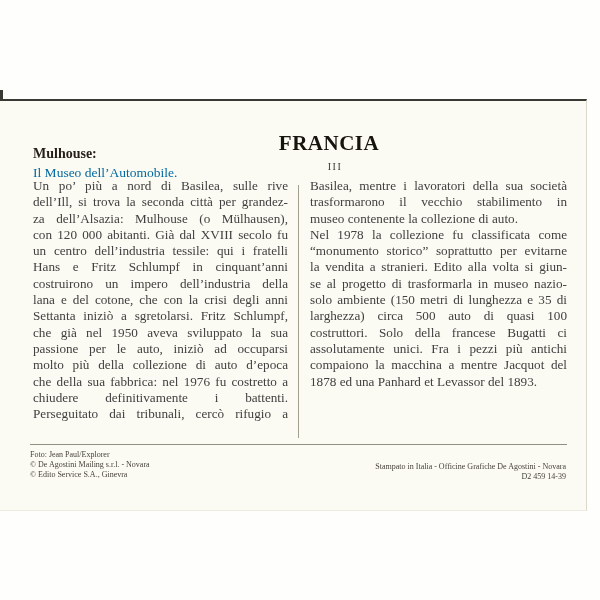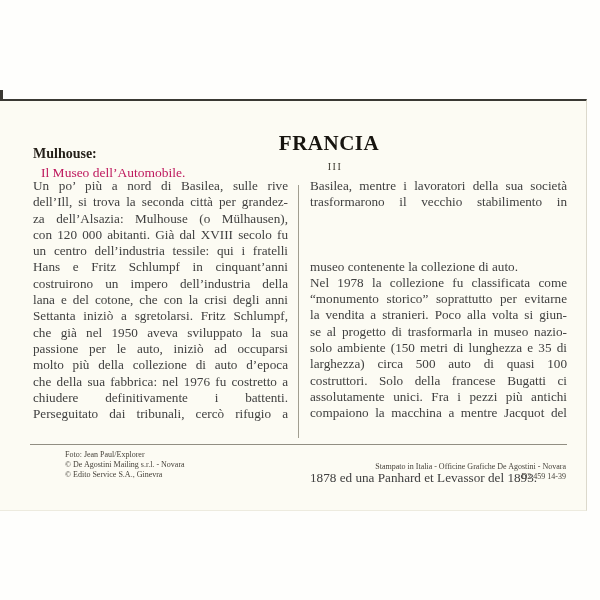--- a/index.html
+++ b/index.html
@@ -21,29 +21,29 @@
   .corner-tick{position:absolute;left:0;top:-11px;width:3px;height:11px;background:#3a3933;}
   .title{
     position:absolute;left:0;top:30px;width:100%;
     text-align:center;font-size:21px;font-weight:bold;letter-spacing:.5px;color:#17140f;padding-left:36px;
   }
   .numeral{
     position:absolute;left:0;top:60px;width:100%;
     text-align:center;font-size:10px;letter-spacing:1.5px;color:#3c382f;padding-left:42px;
   }
   .city{position:absolute;left:33px;top:45px;font-size:14px;font-weight:bold;color:#241f18;}
-  .subtitle{position:absolute;left:33px;top:64px;font-size:13.5px;color:#be185d;margin-left:8px;}
+  .subtitle{position:absolute;left:33px;top:64px;font-size:13.5px;color:#0369a1;}
   .col{position:absolute;top:77px;font-size:13.2px;line-height:16.3px;color:#404040;}
   .col-left{left:33px;width:255px;}
   .col-right{left:310px;width:257px;}
   .line{text-align:justify;text-align-last:justify;}
-  .line.end{text-align-last:left;margin-top:48px;}
+  .line.end{text-align-last:left;}
   .divider{position:absolute;left:298px;top:84px;width:1px;height:253px;background:#a19e90;}
   .rule{position:absolute;left:30px;top:343px;width:537px;height:1px;background:#918e82;}
-  .credits{position:absolute;left:30px;top:349px;font-size:8px;line-height:10px;color:#46423a;margin-left:35px;}
+  .credits{position:absolute;left:30px;top:349px;font-size:8px;line-height:10px;color:#46423a;}
   .printinfo{position:absolute;right:20px;top:361px;font-size:8px;line-height:10px;text-align:right;color:#46423a;}
   .credit-line{white-space:nowrap;}
 </style>
 </head>
 <body>
 
 <div class="stage">
   <div class="card">
     <div class="corner-tick"></div>
 
@@ -69,21 +69,21 @@
         <div class="line">chiudere definitivamente i battenti.</div>
         <div class="line">Perseguitato dai tribunali, cercò rifugio a</div>
       </div>
     <div class="divider"></div>
     <div class="col col-right">
         <div class="line">Basilea, mentre i lavoratori della sua società</div>
         <div class="line">trasformarono il vecchio stabilimento in</div>
         <div class="line end">museo contenente la collezione di auto.</div>
         <div class="line">Nel 1978 la collezione fu classificata come</div>
         <div class="line">“monumento storico” soprattutto per evitarne</div>
-        <div class="line">la vendita a stranieri. Poco alla volta si giun-</div>
+        <div class="line">la vendita a stranieri. Edito alla volta si giun-</div>
         <div class="line">se al progetto di trasformarla in museo nazio-</div>
         <div class="line">solo ambiente (150 metri di lunghezza e 35 di</div>
         <div class="line">larghezza) circa 500 auto di quasi 100</div>
         <div class="line">costruttori. Solo della francese Bugatti ci</div>
         <div class="line">assolutamente unici. Fra i pezzi più antichi</div>
         <div class="line">compaiono la macchina a mentre Jacquot del</div>
         <div class="line end">1878 ed una Panhard et Levassor del 1893.</div>
       </div>
 
     <div class="rule"></div>

